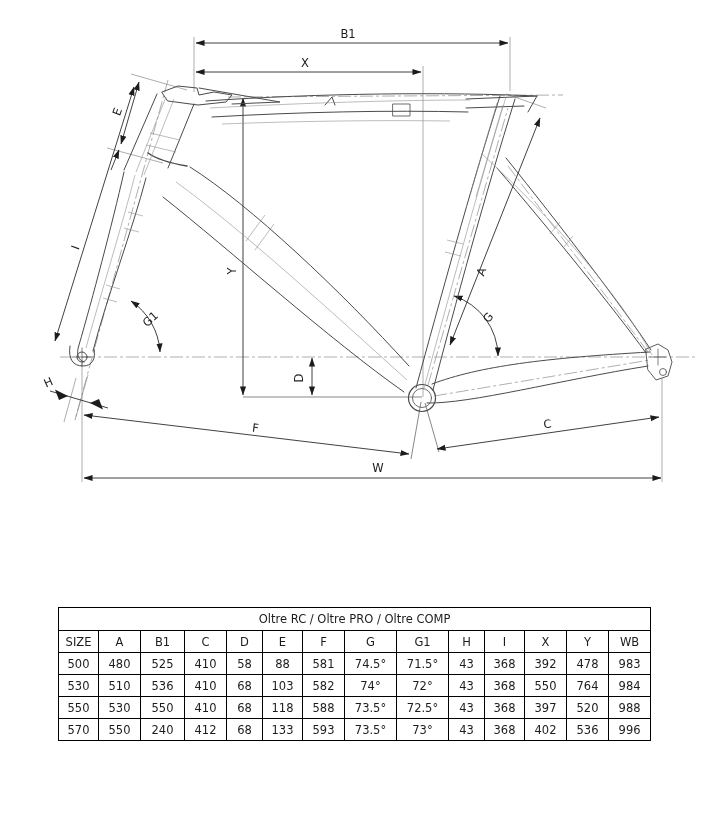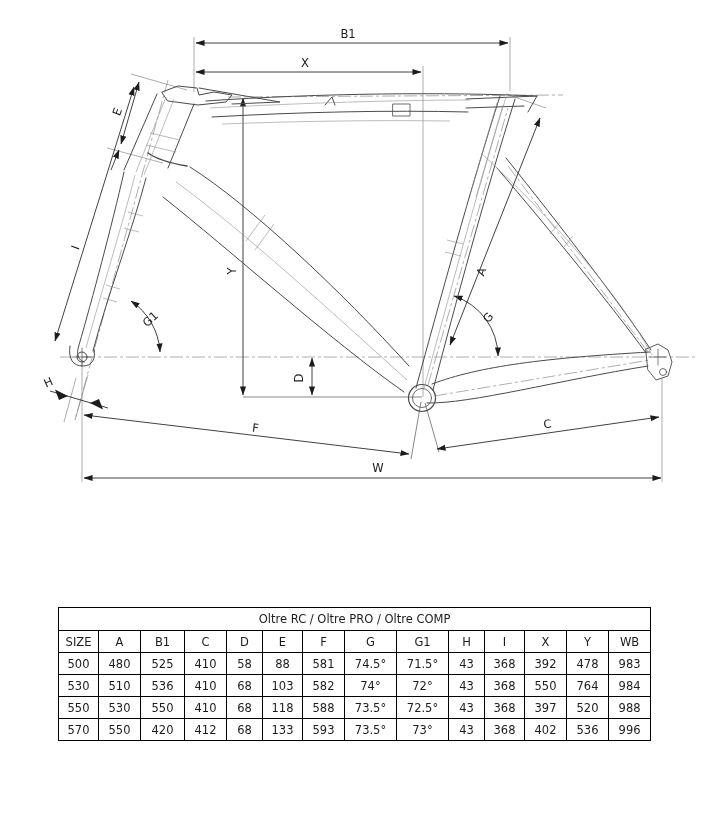--- a/index.html
+++ b/index.html
@@ -239,21 +239,21 @@
           <td>72.5°</td>
           <td>43</td>
           <td>368</td>
           <td>397</td>
           <td>520</td>
           <td>988</td>
         </tr>
         <tr>
           <td>570</td>
           <td>550</td>
-          <td>420</td>
+          <td>240</td>
           <td>412</td>
           <td>68</td>
           <td>133</td>
           <td>593</td>
           <td>73.5°</td>
           <td>73°</td>
           <td>43</td>
           <td>368</td>
           <td>402</td>
           <td>536</td>

